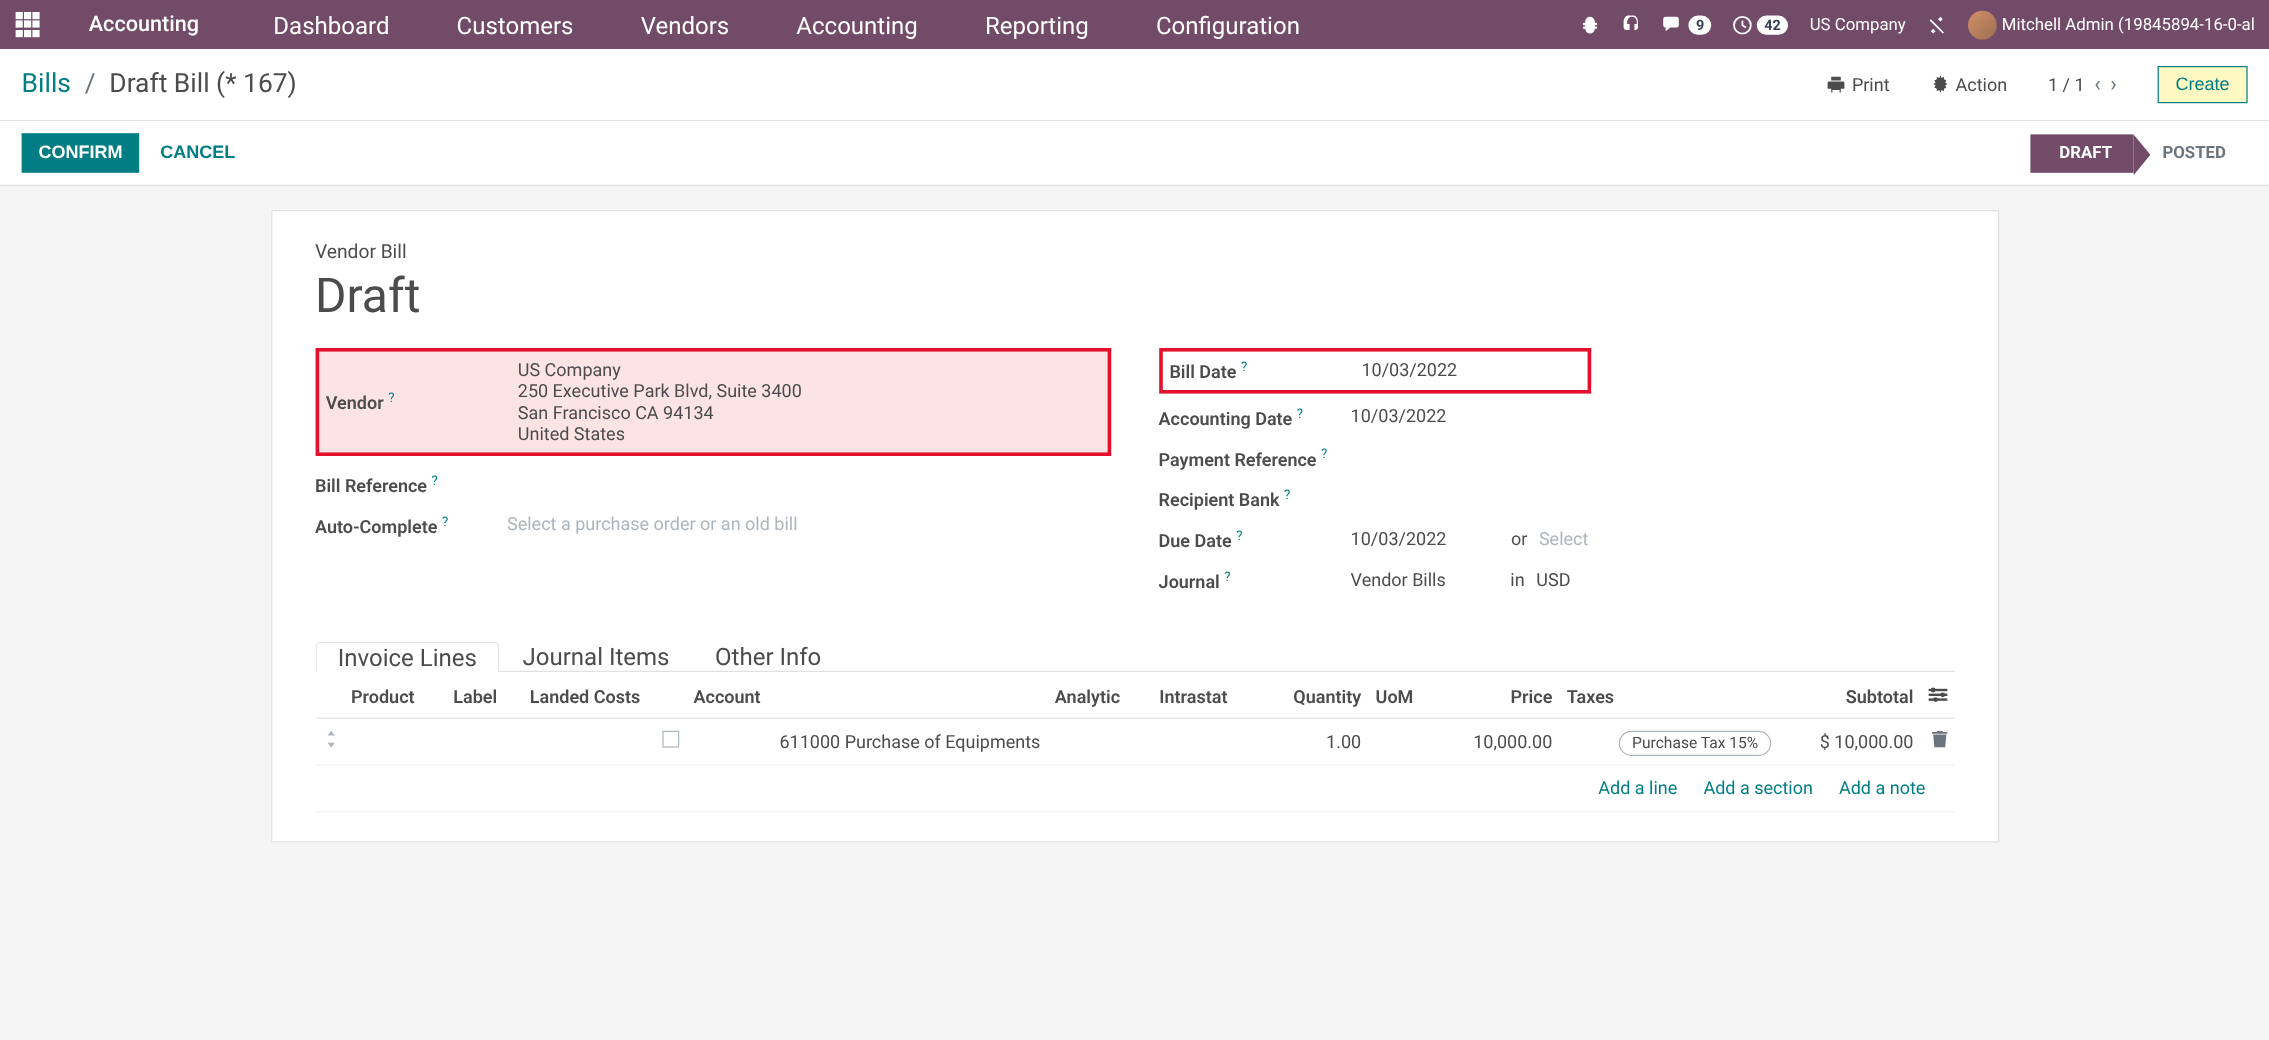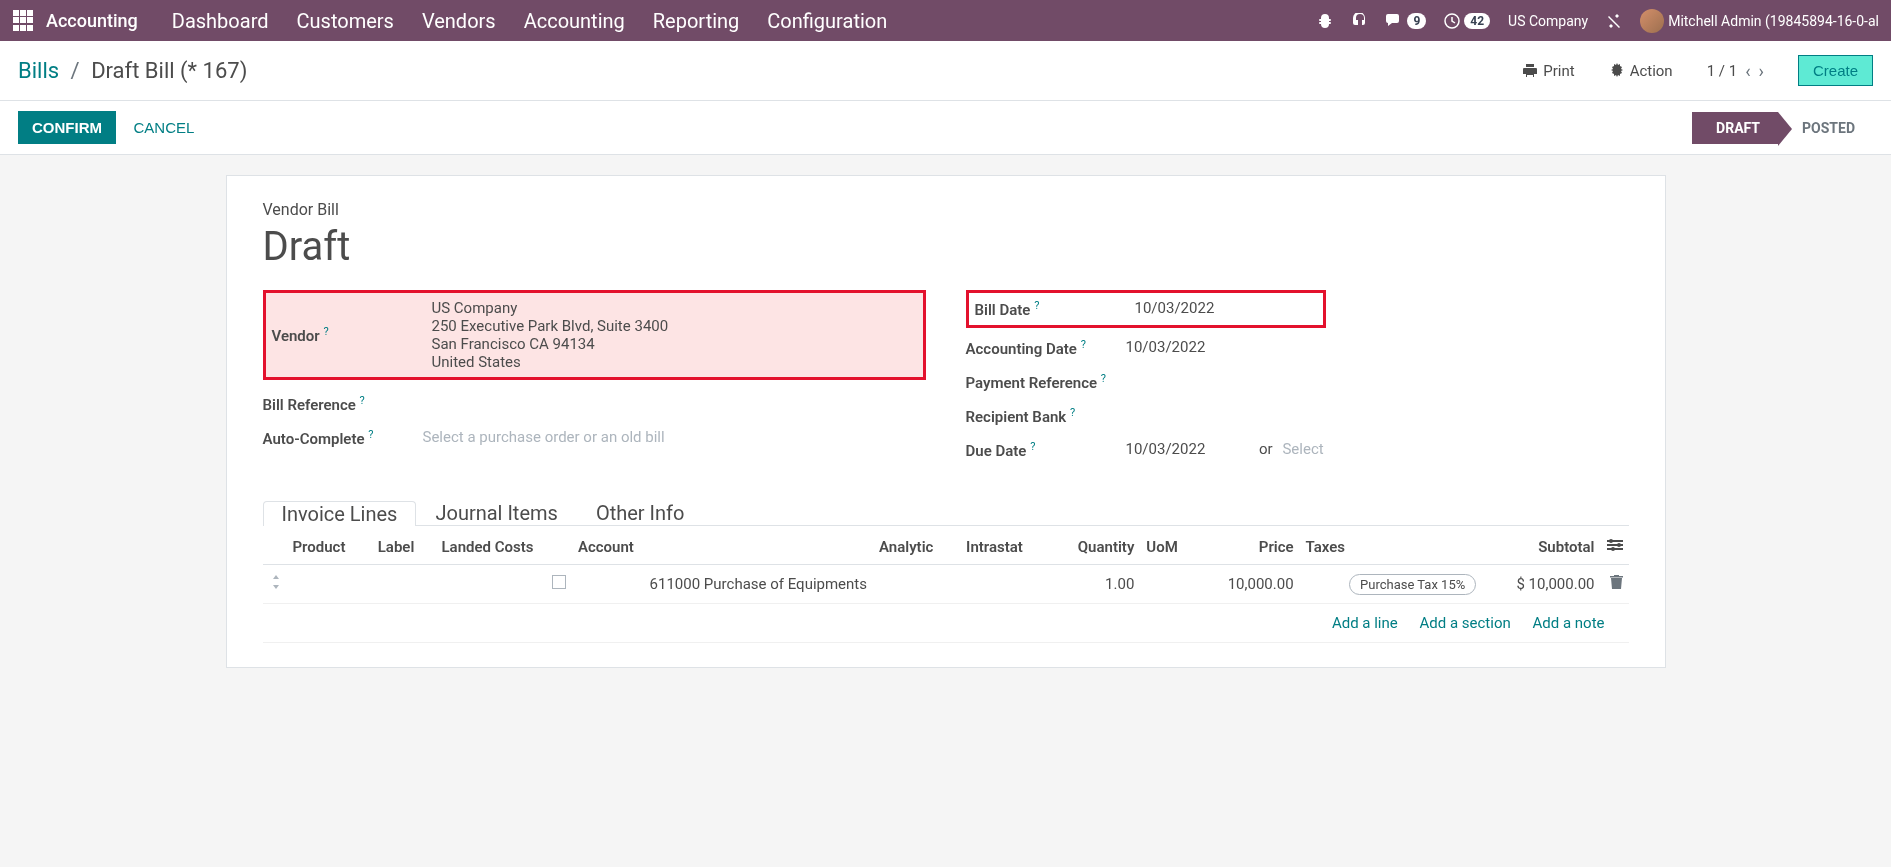--- a/index.html
+++ b/index.html
@@ -1,38 +1,38 @@
 <!DOCTYPE html>
 <html><head>
 <meta charset="utf-8">
 <style>
 * { box-sizing: border-box; margin: 0; padding: 0; }
 body { font-family: -apple-system, BlinkMacSystemFont, "Segoe UI", Roboto, "Helvetica Neue", sans-serif; font-size: 14px; color: #495057; background: #f5f5f5; }
-.navbar { background: #714B67; height: 41px; display: flex; align-items: center; color: #fff; padding: 16px 12px; }
+.navbar { background: #714B67; height: 41px; display: flex; align-items: center; color: #fff; padding: 16px 12px; gap: 28px; }
 .navbar .menu-apps { width: 22px; height: 22px; display: flex; flex-wrap: wrap; cursor: pointer; }
 .navbar .menu-apps span { width: 6px; height: 6px; background: #fff; margin: 0.5px; }
 .navbar .brand { font-size: 18px; font-weight: 500; margin: 0 20px 0 12px; }
 .navbar .nav-link { color: #ffffff; padding: 0 14px; font-size: 20px; cursor: pointer; }
 .navbar .right { margin-left: auto; display: flex; align-items: center; gap: 18px; }
 .navbar .right .badge { background: #fff; color: #374151; border-radius: 10px; padding: 1px 6px; font-size: 12px; font-weight: bold; }
 .navbar .right .item { display: flex; align-items: center; gap: 4px; cursor: pointer; }
 .navbar svg { fill: #fff; }
 .avatar { width: 24px; height: 24px; border-radius: 50%; background: linear-gradient(135deg,#d48f6a,#9c6f4f); display:inline-block; }
 .control-panel { background: #fff; border-bottom: 1px solid #dee2e6; padding: 14px 18px; display: flex; align-items: center; justify-content: space-between; }
 .breadcrumb { font-size: 22px; color: #4c4c4c; }
 .breadcrumb a { color: #017e84; text-decoration: none; }
 .breadcrumb .sep { color: #6c757d; margin: 0 6px; }
 .cp-right { display: flex; align-items: center; gap: 34px; font-size: 15px; justify-content: flex-end; }
 .cp-right .act { color: #4c4c4c; display: flex; align-items: center; gap: 5px; cursor: pointer; }
 .cp-right .pager { color: #4c4c4c; display: flex; align-items: center; gap: 8px; }
 .cp-right .chev { color: #6c757d; cursor: pointer; font-size: 18px; }
-.btn-create { border: 1px solid #017e84; color: #017e84; padding: 6px 14px; background: #5eead4; cursor: pointer; font-size: 15px; }
+.btn-create { border: 1px solid #017e84; color: #017e84; padding: 6px 14px; background: #fef9c3; cursor: pointer; font-size: 15px; }
 .status-bar { background: #fff; padding: 10px 18px 10px 18px; display: flex; align-items: center; justify-content: space-between; border-bottom: 1px solid #dee2e6; }
 .btn-confirm { background: #017e84; color: #fff; border: none; padding: 8px 14px; font-weight: bold; font-size: 15px; cursor: pointer; }
-.btn-cancel { color: #017e84; background: transparent; border: none; padding: 8px 14px; font-weight: normal; font-size: 15px; cursor: pointer; }
+.btn-cancel { color: #017e84; background: transparent; border: none; padding: 8px 14px; font-weight: bold; font-size: 15px; cursor: pointer; }
 .status-arrow { display: flex; align-items: center; }
 .status-arrow .step { font-weight: bold; font-size: 14px; padding: 8px 18px 8px 24px; position: relative; }
 .status-arrow .step.active { background: #714B67; color: #fff; }
 .status-arrow .step.active::after { content:''; position:absolute; right:-14px; top:0; border-left:14px solid #714B67; border-top:17px solid transparent; border-bottom:17px solid transparent; }
 .status-arrow .step.inactive { color: #6c757d; }
 .content-wrap { padding: 20px 60px; }
 .sheet { background: #fff; border: 1px solid #dee2e6; padding: 24px 36px; max-width: 1440px; margin: 0 auto; }
 .oe_title_lbl { font-size: 16px; color: #4c4c4c; margin-bottom: 4px; }
 .oe_title_main { font-size: 40px; color: #4c4c4c; margin-bottom: 20px; }
 .form-row { display: flex; gap: 40px; }
@@ -209,20 +209,28 @@
         <div class="field-value"></div>
       </div>
       <div class="field-row">
         <div class="field-label"><span>Due Date</span> <span class="help">?</span></div>
         <div class="field-value">
           <span>10/03/2022</span>
           <span class="side-label">or</span>
           <span class="terms-placeholder">Select</span>
         </div>
       </div>
+      <div class="field-row">
+        <div class="field-label"><span>Journal</span> <span class="help">?</span></div>
+        <div class="field-value">
+          <span>Vendor Bills</span>
+          <span class="side-label">in</span>
+          <span>USD</span>
+        </div>
+      </div>
     </div>
   </div>
 
   <div class="tabs">
     <div class="tab active">Invoice Lines</div>
     <div class="tab">Journal Items</div>
     <div class="tab">Other Info</div>
   </div>
 
   <table class="table">

